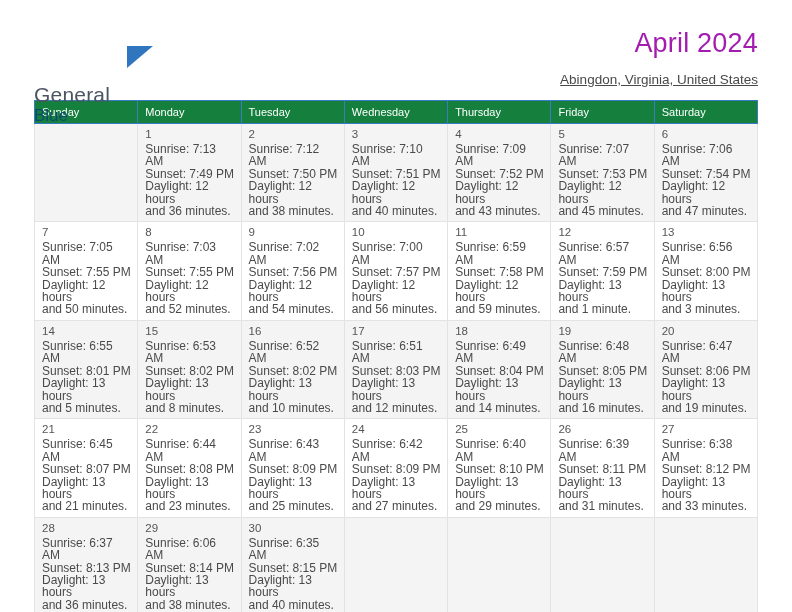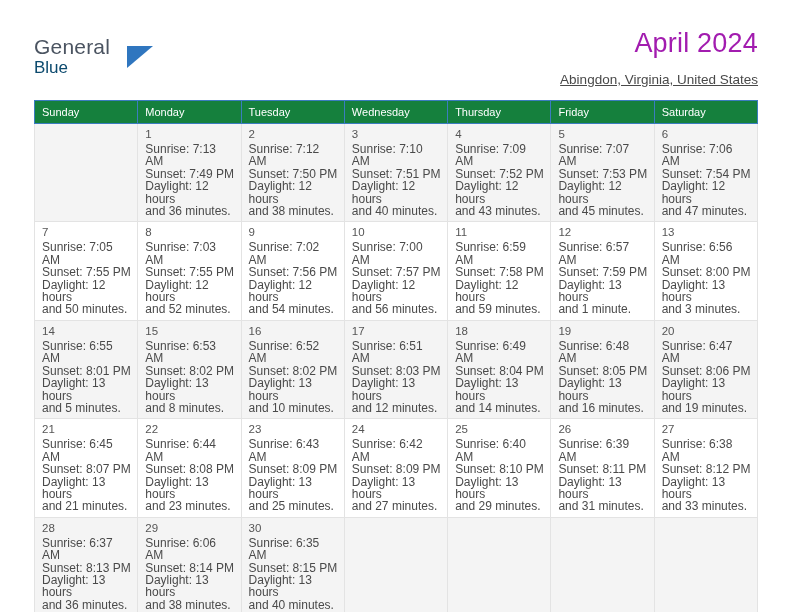--- a/index.html
+++ b/index.html
@@ -30,20 +30,21 @@
     position: absolute;
     left: 0;
     top: 8px;
     width: 200px;
   }
   .logo-general {
     font-size: 21px;
     color: #4b5461;
     letter-spacing: 0.2px;
     line-height: 22px;
+    margin-top: 48px;
   }
   .logo-blue {
     font-size: 17px;
     color: #0c4a6e;
     line-height: 18px;
     margin-top: 1px;
   }
   .logo-flag {
     position: absolute;
     left: 93px;

